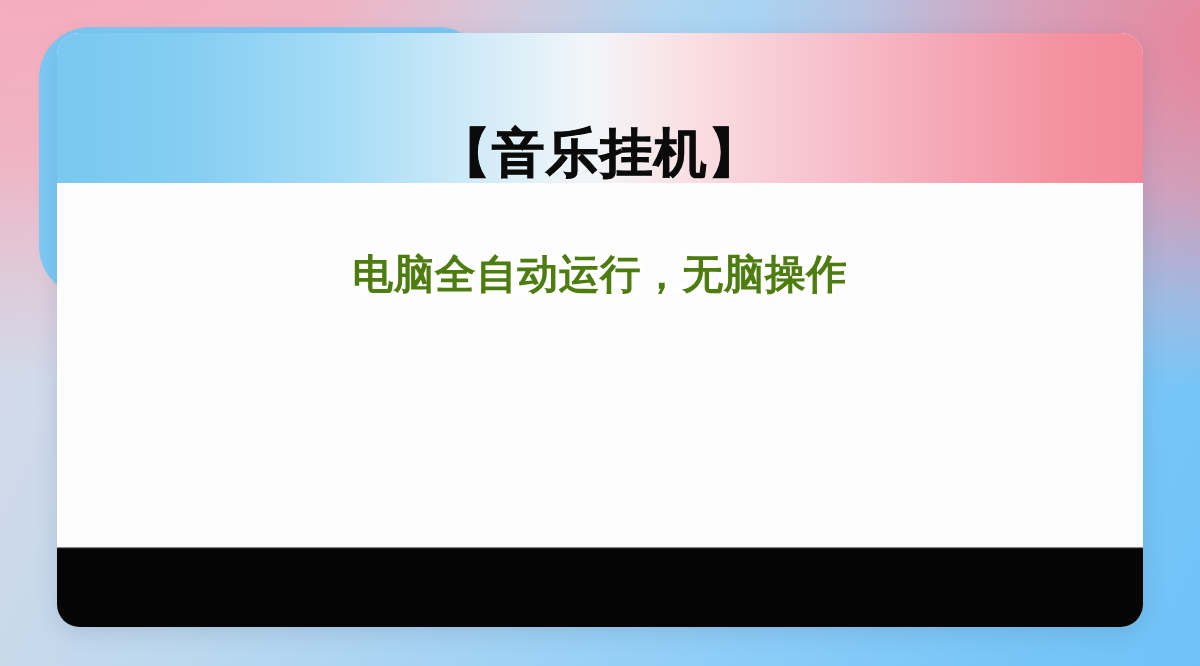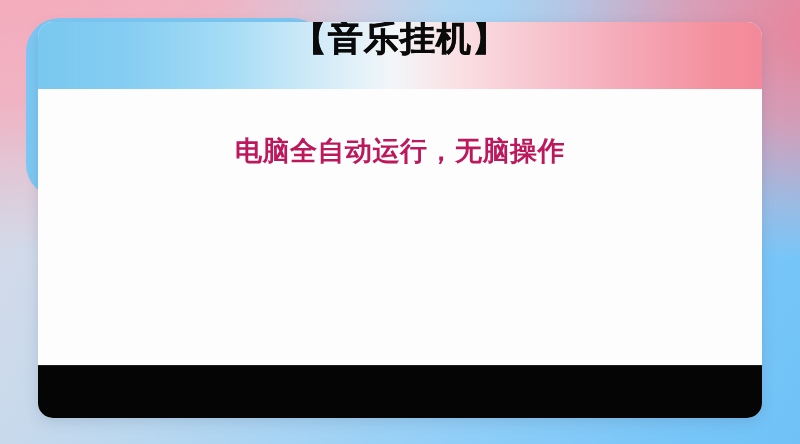--- a/index.html
+++ b/index.html
@@ -59,34 +59,34 @@
     height:396px;
     border-radius:15px;
     overflow:hidden;
     background:#fdfdfd;
     box-shadow:0 4px 14px rgba(70,90,120,0.18);
   }
 
   
   #card-header {
     position:relative;
-    height:67px;
+    height:100px;
     background:linear-gradient(90deg,
         #79c8f0 0%,
         #85cdf2 12%,
         #a5dcf6 26%,
         #cfeaf8 38%,
         #f2f6f9 49%,
         #fae0e4 58%,
         #f7c3cd 70%,
         #f5a7b6 82%,
         #f4919f 93%,
         #f3899a 100%);
     display:flex;
-    align-items:flex-start;
+    align-items:flex-end;
     justify-content:center;
   }
 
   #card-title {
     font-family:"DejaVu Sans", sans-serif;
     font-weight:700;
     font-size:35px;
     line-height:1;
     letter-spacing:1px;
     color:#0b0b0b;
@@ -104,21 +104,21 @@
     padding-top:48px;
   }
 
   .body-line {
     text-align:center;
     font-family:"DejaVu Sans", sans-serif;
     font-weight:700;
     font-size:27px;
     line-height:1.05;
     letter-spacing:0.5px;
-    color:#be185d;
+    color:#4d7c0f;
     white-space:nowrap;
     -webkit-text-stroke:4px #ffffff;
     paint-order:stroke fill;
     text-shadow:
        1.6px 0 0 #ffffff, -1.6px 0 0 #ffffff,
        0 1.6px 0 #ffffff, 0 -1.6px 0 #ffffff,
        1.2px 1.2px 0 #ffffff, -1.2px 1.2px 0 #ffffff,
        1.2px -1.2px 0 #ffffff, -1.2px -1.2px 0 #ffffff;
   }
   .body-line + .body-line { margin-top:32px; }

